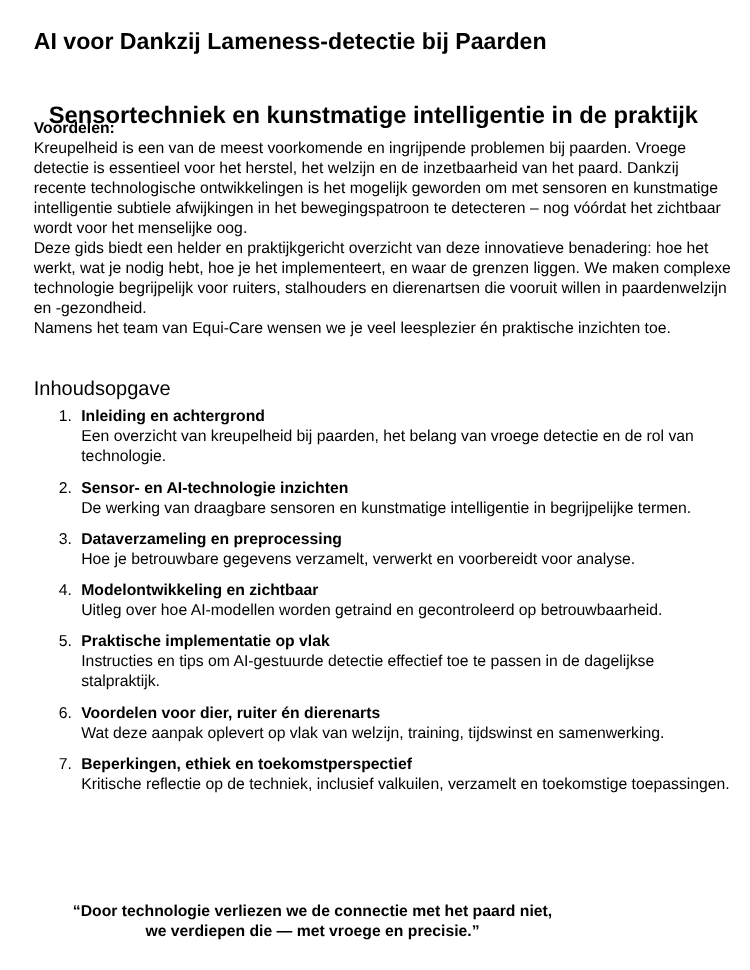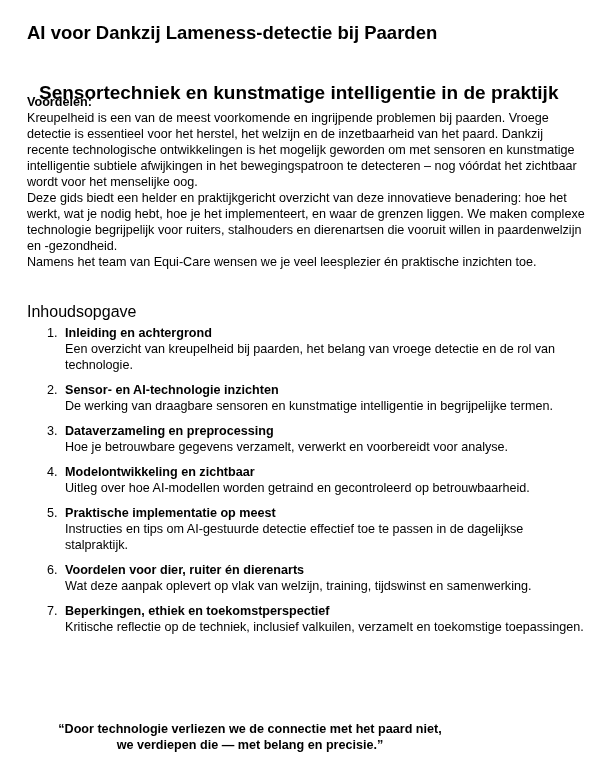--- a/index.html
+++ b/index.html
@@ -75,32 +75,32 @@
       <span class="toc-title">Dataverzameling en preprocessing</span>
       <span class="toc-desc">Hoe je betrouwbare gegevens verzamelt, verwerkt en voorbereidt voor analyse.</span>
     </li>
     <li class="toc-item">
       <span class="toc-num">4.</span>
       <span class="toc-title">Modelontwikkeling en zichtbaar</span>
       <span class="toc-desc">Uitleg over hoe AI-modellen worden getraind en gecontroleerd op betrouwbaarheid.</span>
     </li>
     <li class="toc-item">
       <span class="toc-num">5.</span>
-      <span class="toc-title">Praktische implementatie op meest</span>
+      <span class="toc-title">Praktische implementatie op vlak</span>
       <span class="toc-desc">Instructies en tips om AI-gestuurde detectie effectief toe te passen in de dagelijkse stalpraktijk.</span>
     </li>
     <li class="toc-item">
       <span class="toc-num">6.</span>
       <span class="toc-title">Voordelen voor dier, ruiter én dierenarts</span>
       <span class="toc-desc">Wat deze aanpak oplevert op vlak van welzijn, training, tijdswinst en samenwerking.</span>
     </li>
     <li class="toc-item">
       <span class="toc-num">7.</span>
       <span class="toc-title">Beperkingen, ethiek en toekomstperspectief</span>
       <span class="toc-desc">Kritische reflectie op de techniek, inclusief valkuilen, verzamelt en toekomstige toepassingen.</span>
     </li>
   </ol>
 </div>
 
 <div class="quote">
   <span>“Door technologie verliezen we de connectie met het paard niet,</span>
-  <span>we verdiepen die — met belang en precisie.”</span>
+  <span>we verdiepen die — met vroege en precisie.”</span>
 </div>
 
 </body></html>

